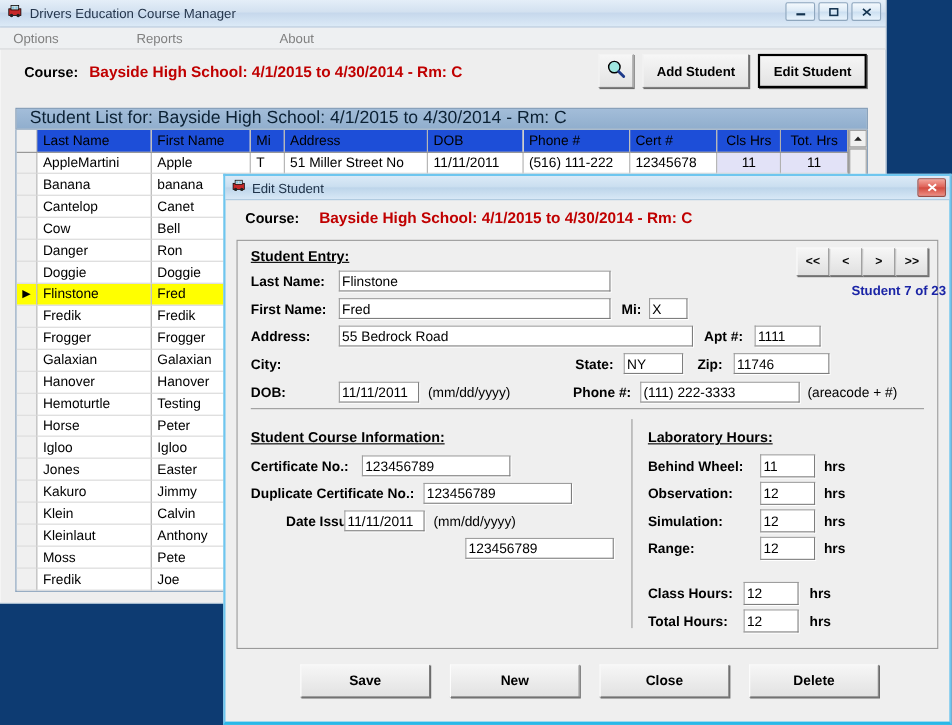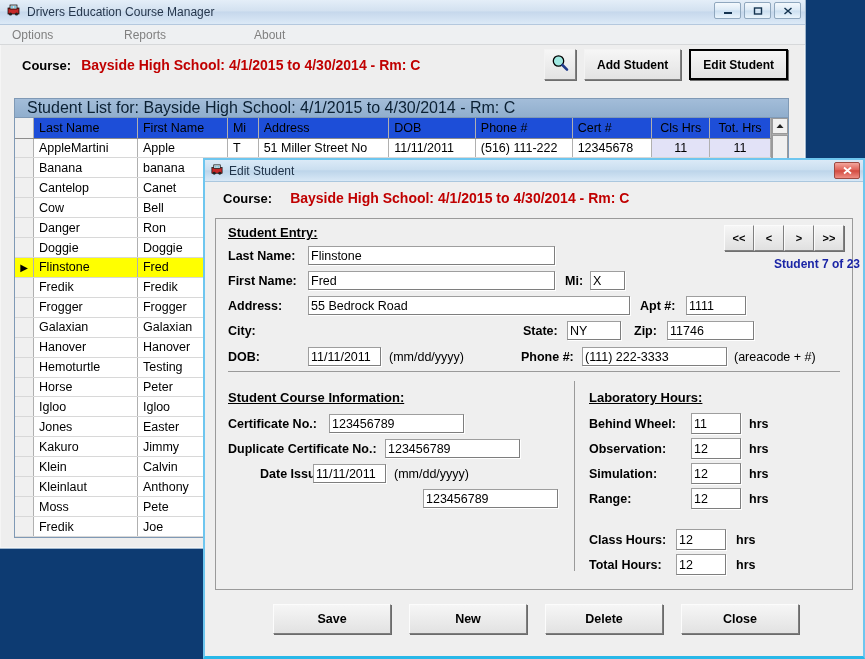--- a/index.html
+++ b/index.html
@@ -710,16 +710,16 @@
 
     <div class="abs fld-label" style="left:373px; top:339px;">Total Hours:</div>
     <div class="abs tb" style="left:460px; top:335px; width:50px; height:21px;">12</div>
     <div class="abs fld-label" style="left:520px; top:339px;">hrs</div>
 
   </div>
 
   <div id="dlg-buttons">
     <div class="dlg-btn">Save</div>
     <div class="dlg-btn">New</div>
+    <div class="dlg-btn">Close</div>
     <div class="dlg-btn">Delete</div>
-    <div class="dlg-btn">Close</div>
   </div>
 </div>
 
 </body></html>

